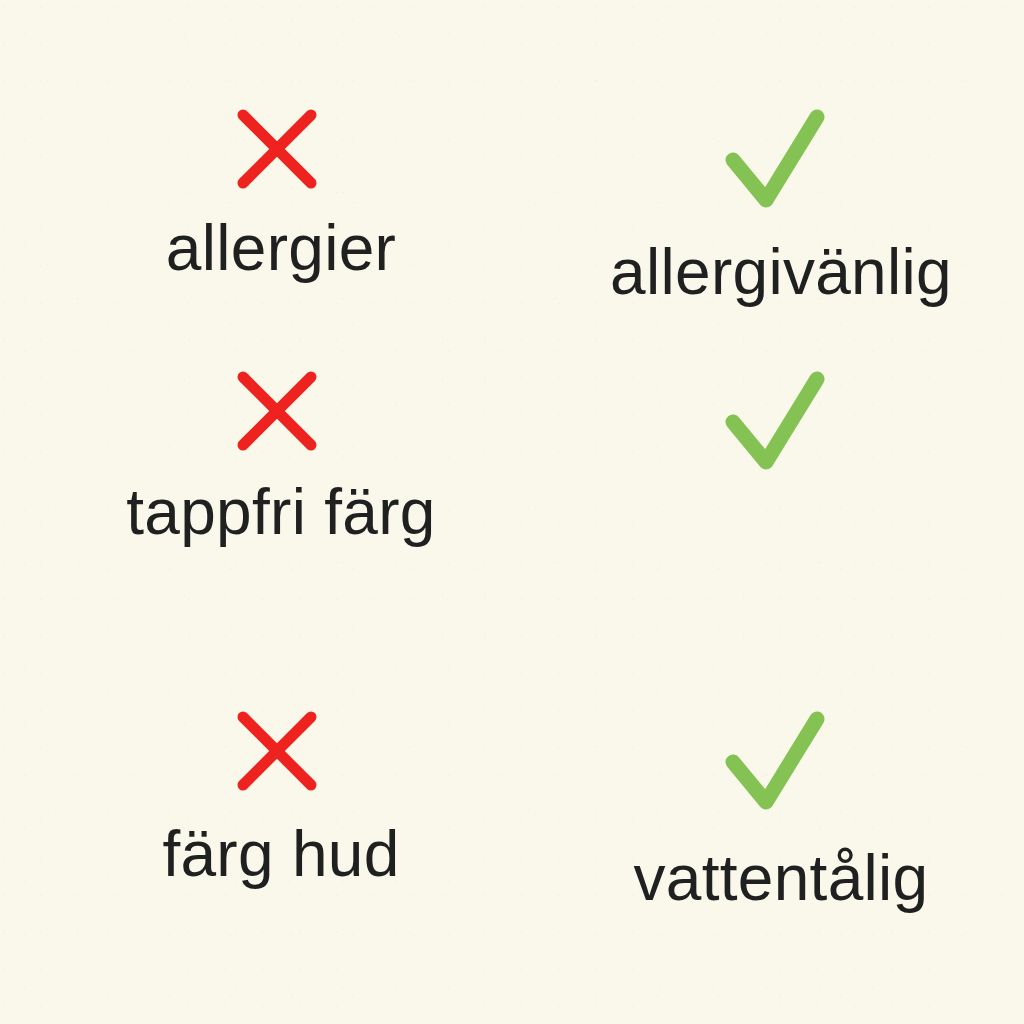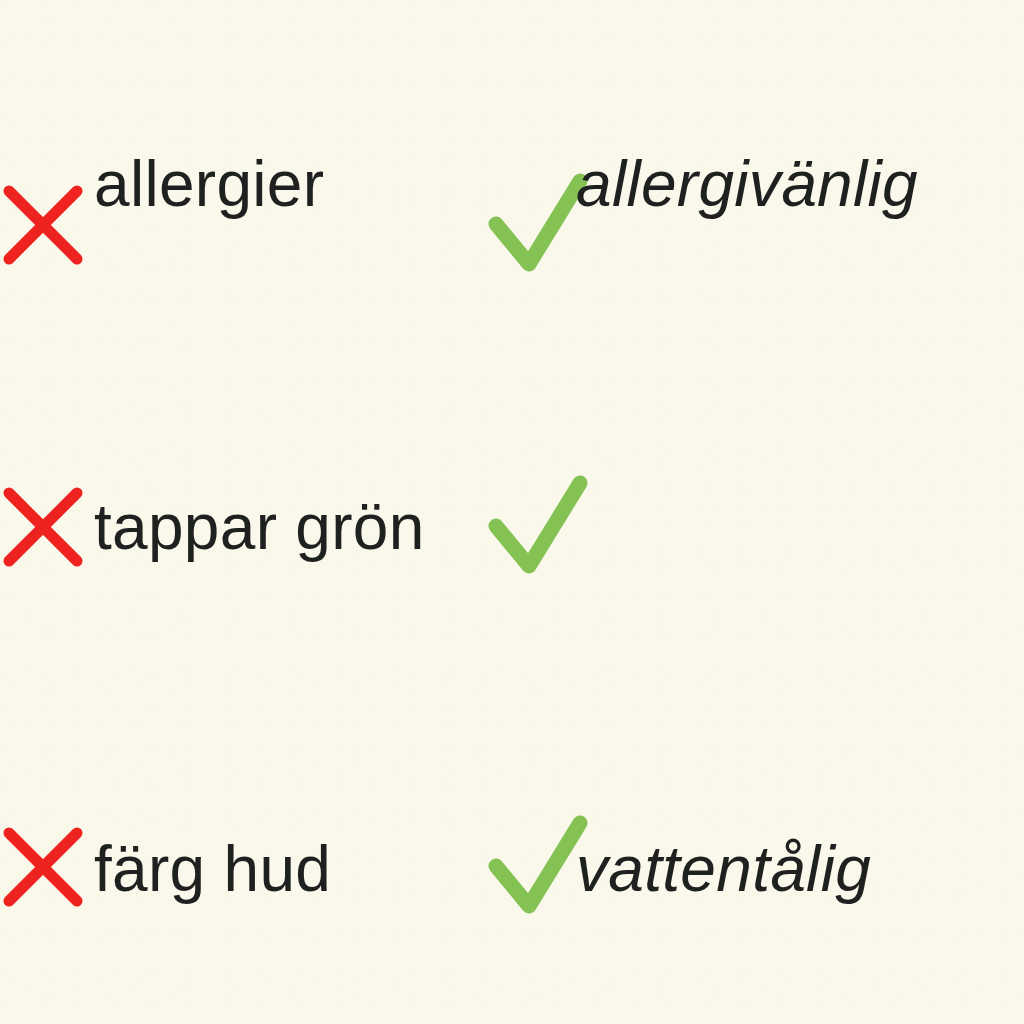--- a/index.html
+++ b/index.html
@@ -35,23 +35,24 @@
     display: grid;
     grid-template-columns: 512px 512px;
     grid-template-rows: 342px 342px 340px;
     align-items: start;
   }
 
   .cell {
     position: relative;
     height: 100%;
     display: flex;
-    flex-direction: row;
+    flex-direction: column;
     align-items: center;
     justify-content: flex-start;
+    padding-left: 40px;
   }
 
   .icon-wrap {
     display: block;
     line-height: 0;
   }
   .icon-wrap svg { display: block; }
 
   .label {
     color: #1f2020;
@@ -71,21 +72,21 @@
   .r2 .label     { margin-top: 28px; }
 
   
   .r3 .icon-wrap { margin-top: 26px; }
   .r3 .label     { margin-top: 30px; }
 
   
   .col-left  .icon-wrap { margin-left: 2px; }
   .col-right .icon-wrap { margin-left: -26px; }
   .col-left  .label { margin-left: 10px; }
-  .col-right .label { margin-left: -14px; font-style: italic; }
+  .col-right .label { margin-left: -14px; }
 </style>
 </head>
 <body>
 
 <div id="grain"></div>
 
 <div id="board">
 
   <div class="cell r1 col-left">
     <span class="icon-wrap">
@@ -110,21 +111,21 @@
 
   <div class="cell r2 col-left">
     <span class="icon-wrap">
       <svg width="82" height="82" viewBox="0 0 82 82" aria-hidden="true">
         <g stroke="#ee2320" stroke-width="11" stroke-linecap="round">
           <line x1="7" y1="7" x2="75" y2="75"></line>
           <line x1="75" y1="7" x2="7" y2="75"></line>
         </g>
       </svg>
     </span>
-    <span class="label">tappar grön</span>
+    <span class="label">tappfri färg</span>
   </div>
 
   <div class="cell r2 col-right">
     <span class="icon-wrap">
       <svg width="104" height="106" viewBox="0 0 104 106" aria-hidden="true">
         <path d="M10 52 L43 92 L94 9" fill="none" stroke="#84c254" stroke-width="15" stroke-linecap="round" stroke-linejoin="round"></path>
       </svg>
     </span>
   </div>
 

